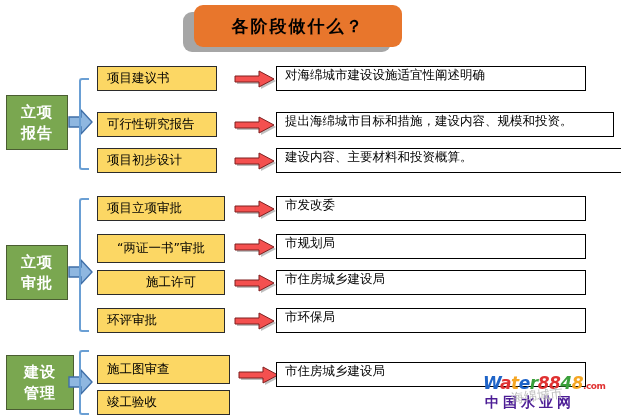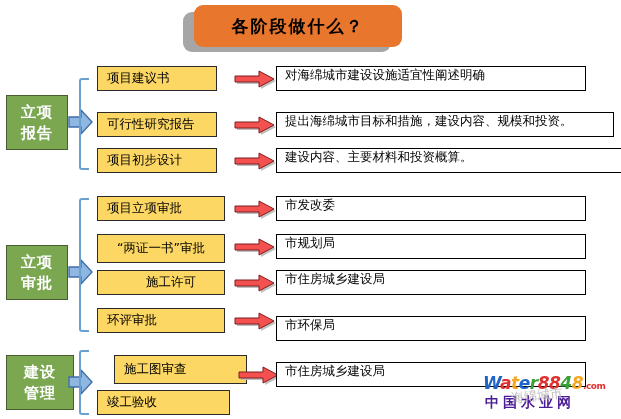--- a/index.html
+++ b/index.html
@@ -210,36 +210,36 @@
     <span>市住房城乡建设局</span>
   </div>
 
   <div class="abs item-box" style="left:97px; top:308px; width:128px; height:25px;">
     <span>环评审批</span>
   </div>
   <svg class="abs red-arrow" style="left:232px; top:310px;" width="44" height="22" viewBox="0 0 44 22">
     <polygon points="3,8 27,8 27,3 42,11 27,19 27,14 3,14" fill="#bfbfbf" transform="translate(2,2)"></polygon>
     <polygon points="3,8 27,8 27,3 42,11 27,19 27,14 3,14" fill="#f4504f" stroke="#7f1f1f" stroke-width="1"></polygon>
   </svg>
-  <div class="abs desc-box" style="left:276px; top:316px; width:310px; height:25px;">
+  <div class="abs desc-box" style="left:276px; top:308px; width:310px; height:25px;">
     <span>市环保局</span>
   </div>
 
   <div class="abs stage-box" style="left:6px; top:355px; width:68px; height:55px;">
     <span>建设</span>
     <span>管理</span>
   </div>
 
   <svg class="abs blue-arrow" style="left:68px; top:368px;" width="26" height="28" viewBox="0 0 26 28">
     <polygon points="1,9 13,9 13,2 24,14 13,26 13,19 1,19" fill="#8fb7e0" stroke="#3f6fa8" stroke-width="1.4"></polygon>
   </svg>
 
   <div class="abs bracket" style="left:79px; top:350px; width:10px; height:65px;"></div>
 
-  <div class="abs item-box" style="left:114px; top:355px; width:133px; height:29px;">
+  <div class="abs item-box" style="left:97px; top:355px; width:133px; height:29px;">
     <span>施工图审查</span>
   </div>
   <svg class="abs red-arrow" style="left:236px; top:364px;" width="44" height="22" viewBox="0 0 44 22">
     <polygon points="3,8 27,8 27,3 42,11 27,19 27,14 3,14" fill="#bfbfbf" transform="translate(2,2)"></polygon>
     <polygon points="3,8 27,8 27,3 42,11 27,19 27,14 3,14" fill="#f4504f" stroke="#7f1f1f" stroke-width="1"></polygon>
   </svg>
   <div class="abs desc-box" style="left:276px; top:362px; width:310px; height:25px;">
     <span>市住房城乡建设局</span>
   </div>
 

